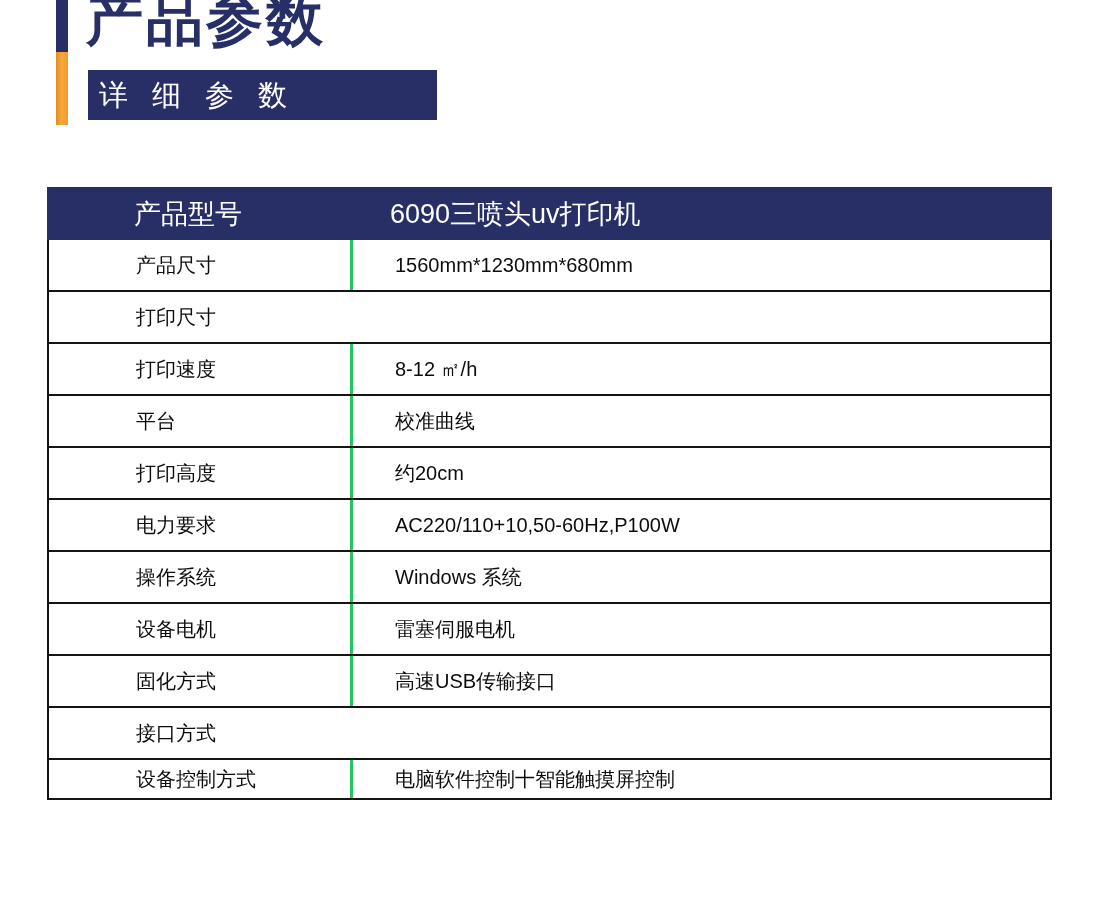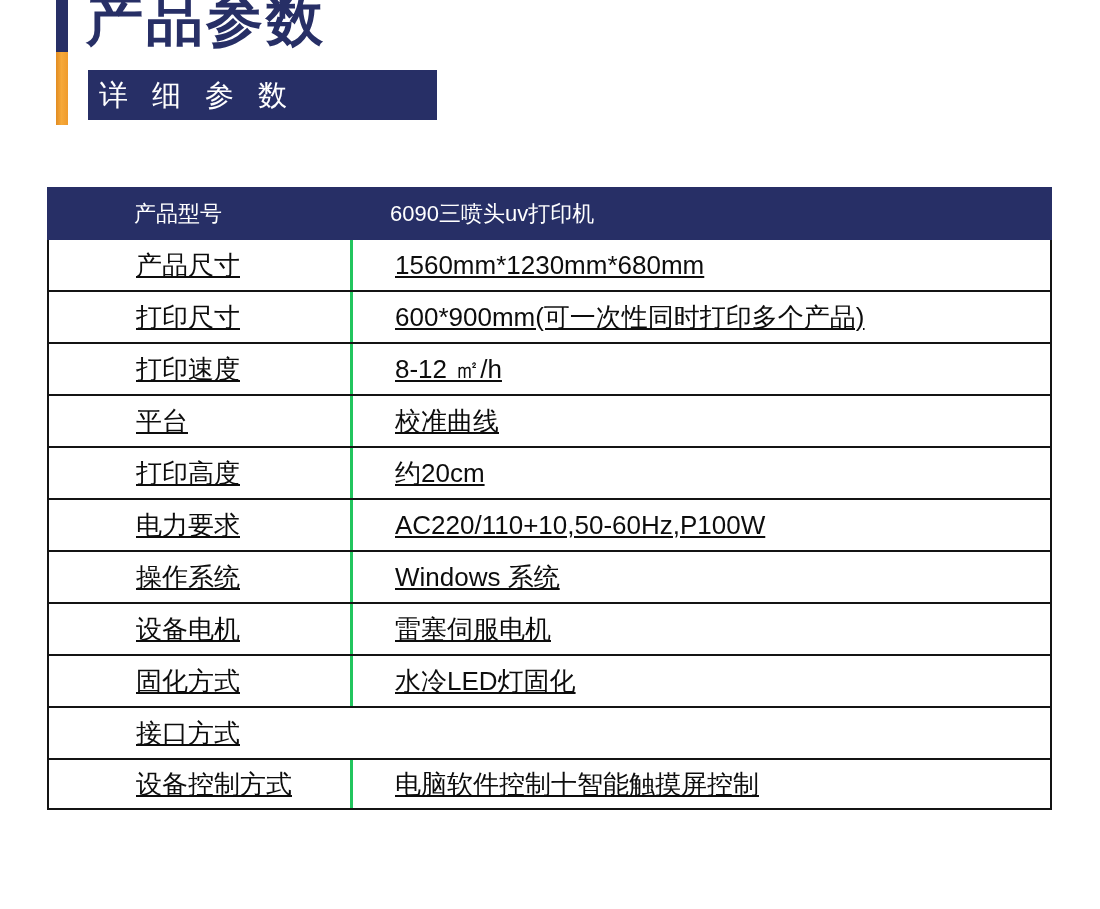--- a/index.html
+++ b/index.html
@@ -54,21 +54,21 @@
     position: absolute;
     left: 47px; top: 187px;
     width: 1005px;
   }
   .thead {
     display: flex;
     align-items: center;
     height: 53px;
     background: var(--navy);
     color: #ffffff;
-    font-size: 22px;
+    font-size: 27px;
     font-weight: 500;
   }
   .c1 {
     width: 301px;
     padding-left: 87px;
     flex: 0 0 301px;
   }
   .c2 {
     flex: 1;
     padding-left: 42px;
@@ -76,25 +76,24 @@
   .tbody {
     border: 2px solid #141414;
     border-top: none;
     background: #ffffff;
   }
   .row {
     display: flex;
     align-items: stretch;
     height: 52px;
     border-bottom: 2px solid #141414;
-    font-size: 26px;
+    font-size: 20px;
     font-weight: 500;
-    text-decoration: underline;
   }
-  .row:last-child { border-bottom: none; height: 48px; }
+  .row:last-child { border-bottom: none; height: 38px; }
   .row .c1 {
     display: flex;
     align-items: center;
   }
   .row .c2 {
     display: flex;
     align-items: center;
     border-left: 3px solid #22c55e;
   }
 </style>
@@ -116,21 +115,20 @@
     <div class="c2">6090三喷头uv打印机</div>
   </div>
   <div class="tbody">
   <div class="row">
     <div class="c1">产品尺寸</div>
     <div class="c2">1560mm*1230mm*680mm</div>
   </div>
 
   <div class="row">
     <div class="c1">打印尺寸</div>
-    <div class="c2">600*900mm(可一次性同时打印多个产品)</div>
   </div>
 
   <div class="row">
     <div class="c1">打印速度</div>
     <div class="c2">8-12 ㎡/h</div>
   </div>
 
 
   <div class="row">
     <div class="c1">平台</div>
@@ -152,21 +150,21 @@
     <div class="c2">Windows 系统</div>
   </div>
 
   <div class="row">
     <div class="c1">设备电机</div>
     <div class="c2">雷塞伺服电机</div>
   </div>
 
   <div class="row">
     <div class="c1">固化方式</div>
-    <div class="c2">水冷LED灯固化</div>
+    <div class="c2">高速USB传输接口</div>
   </div>
 
   <div class="row">
     <div class="c1">接口方式</div>
   </div>
 
   <div class="row">
     <div class="c1">设备控制方式</div>
     <div class="c2">电脑软件控制十智能触摸屏控制</div>
   </div>

